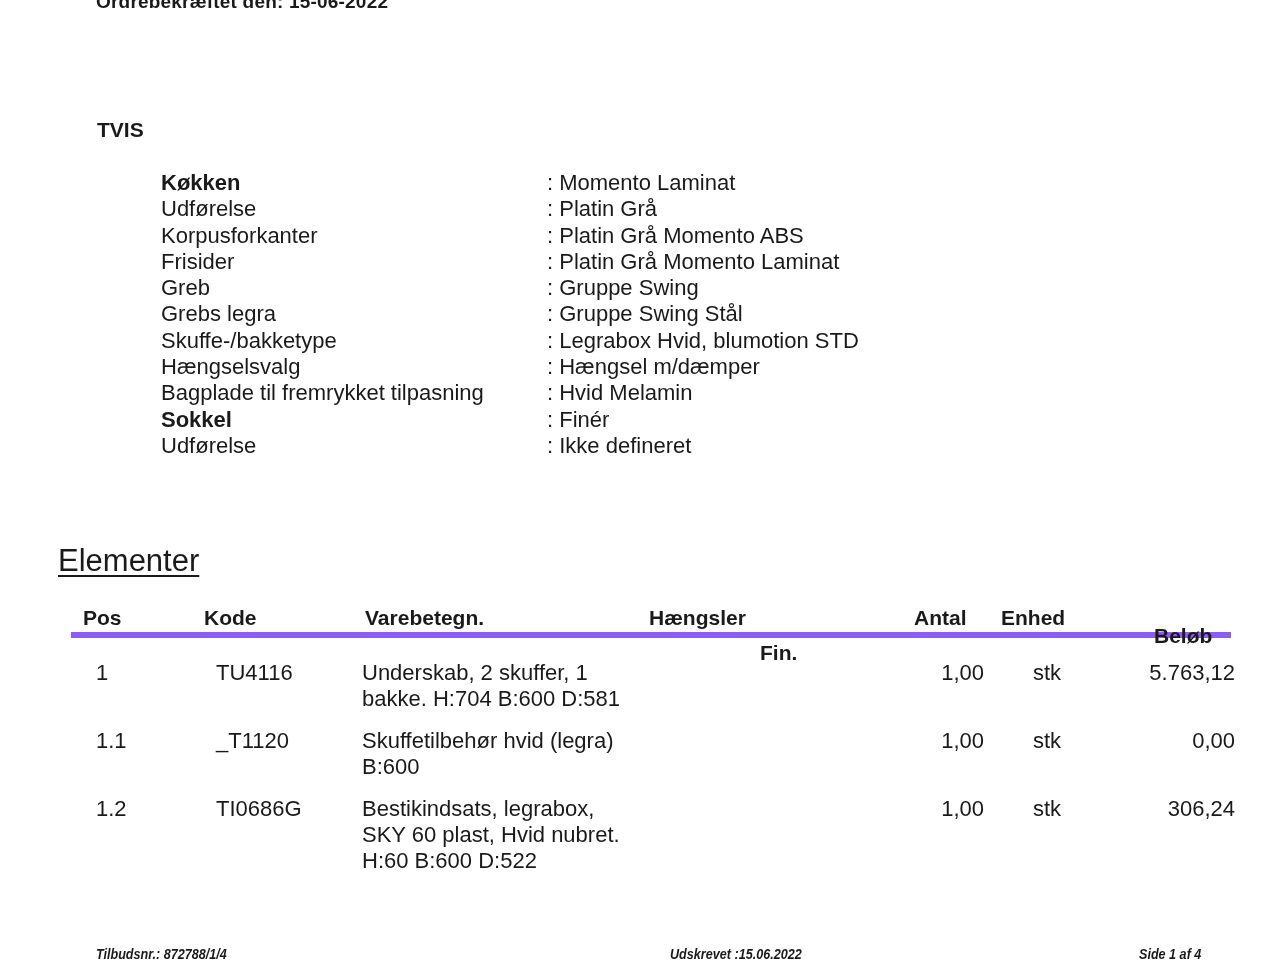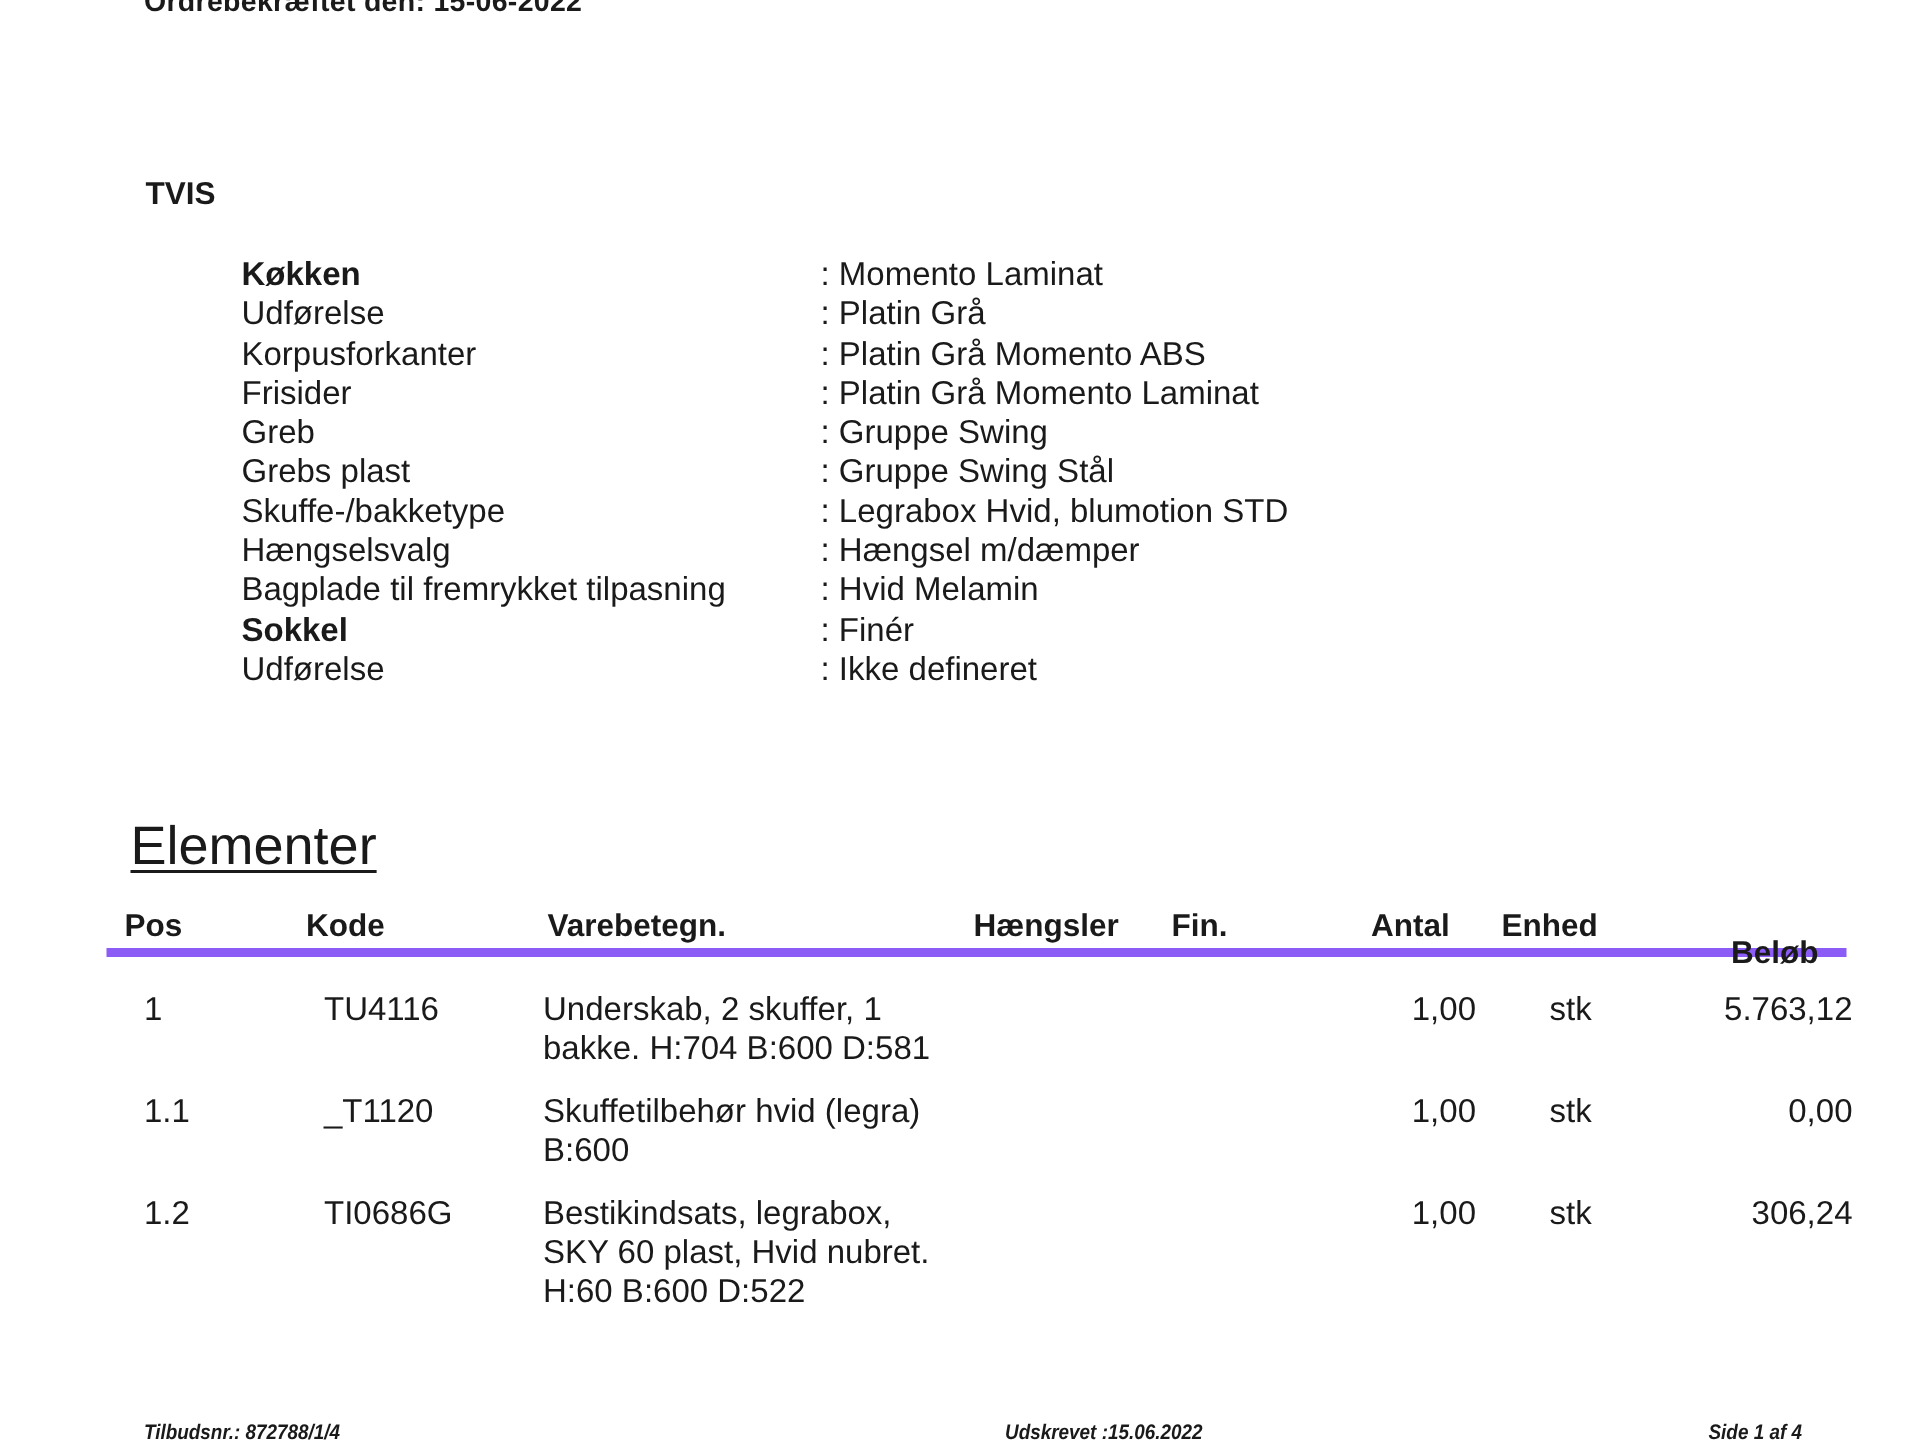--- a/index.html
+++ b/index.html
@@ -35,22 +35,22 @@
       position: relative;
       height: 26.3px;
       font-size: 22px;
       line-height: 26px;
     }
     .spec-label { position: absolute; left: 0; top: 0; white-space: nowrap; }
     .spec-label.bold { font-weight: bold; }
     .spec-value { position: absolute; left: 386px; top: 0; white-space: nowrap; }
 
     .elements-title {
-      left: 87px; top: 543px;
-      font-size: 36px;
+      left: 58px; top: 543px;
+      font-size: 31px;
       text-decoration: underline;
       text-decoration-thickness: 2px;
       text-underline-offset: 4px;
     }
 
     .table-header {
       position: absolute;
       left: 71px; top: 606px;
       width: 1160px; height: 26px;
       border-bottom: 6px solid #8b5cf6;
@@ -99,21 +99,21 @@
   </div>
   <div class="spec-row">
     <span class="spec-label">Frisider</span>
     <span class="spec-value">: Platin Grå Momento Laminat</span>
   </div>
   <div class="spec-row">
     <span class="spec-label">Greb</span>
     <span class="spec-value">: Gruppe Swing</span>
   </div>
   <div class="spec-row">
-    <span class="spec-label">Grebs plast</span>
+    <span class="spec-label">Grebs legra</span>
     <span class="spec-value">: Gruppe Swing Stål</span>
   </div>
   <div class="spec-row">
     <span class="spec-label">Skuffe-/bakketype</span>
     <span class="spec-value">: Legrabox Hvid, blumotion STD</span>
   </div>
   <div class="spec-row">
     <span class="spec-label">Hængselsvalg</span>
     <span class="spec-value">: Hængsel m/dæmper</span>
   </div>
@@ -131,21 +131,21 @@
   </div>
 </div>
 
 <div class="abs elements-title">Elementer</div>
 
 <div class="table-header">
   <span class="th" style="left:12px;">Pos</span>
   <span class="th" style="left:133px;">Kode</span>
   <span class="th" style="left:279px;margin-left:15px;">Varebetegn.</span>
   <span class="th" style="left:578px;">Hængsler</span>
-  <span class="th" style="left:710px;">Fin.</span>
+  <span class="th" style="left:689px;margin-top:35px;">Fin.</span>
   <span class="th" style="left:843px;">Antal</span>
   <span class="th" style="left:930px;">Enhed</span>
   <span class="th" style="left:1083px;margin-top:18px;">Beløb</span>
 </div>
 
 <div>
   <span class="cell" style="left:96px; top:660px;">1</span>
   <span class="cell" style="left:216px; top:660px;">TU4116</span>
   <span class="cell" style="left:362px; top:660px;">Underskab, 2 skuffer, 1</span>
   <span class="cell" style="left:362px; top:686px;">bakke. H:704 B:600 D:581</span>

